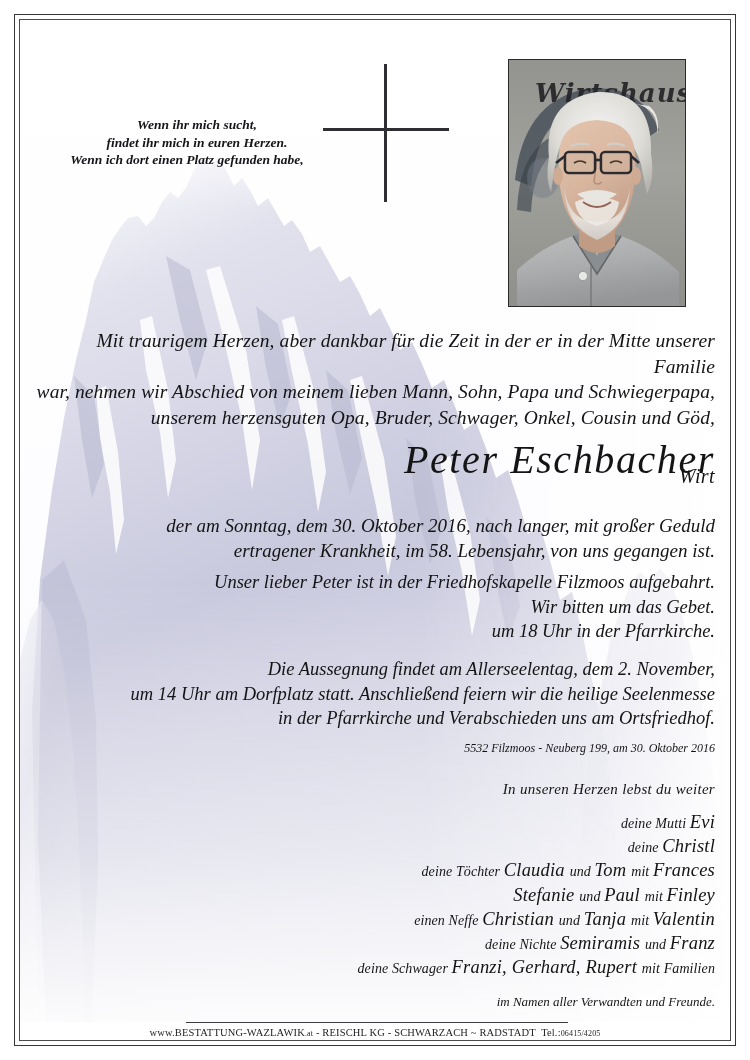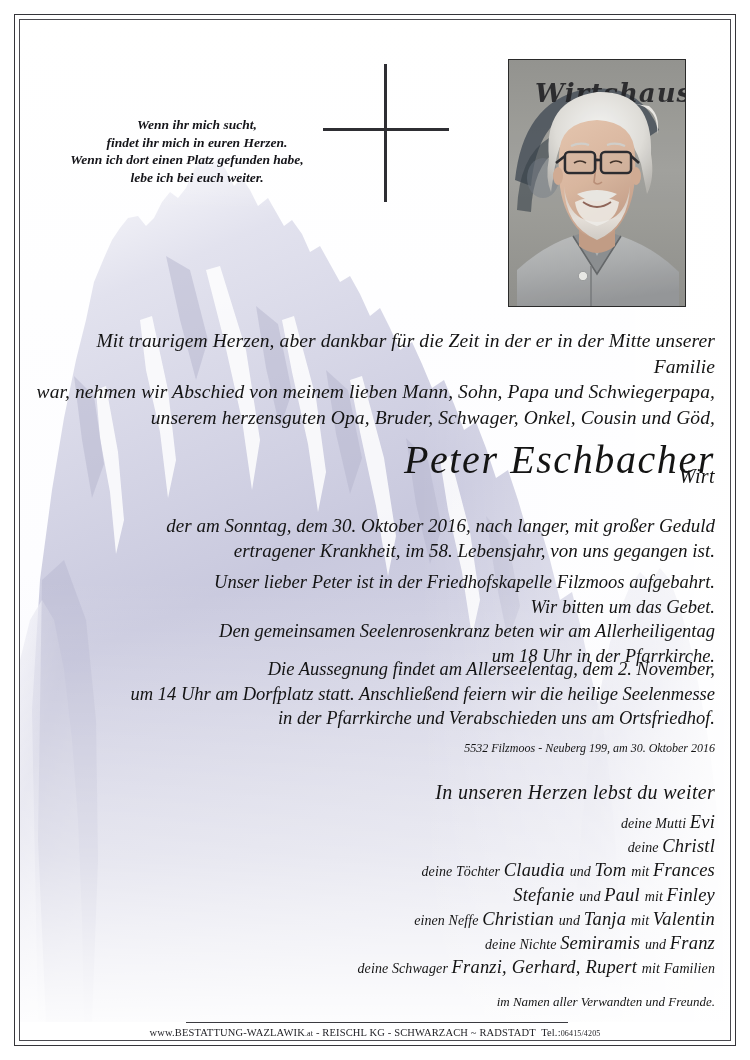--- a/index.html
+++ b/index.html
@@ -150,21 +150,21 @@
 
   .address {
     top: 741px;
     font-style: italic;
     font-size: 12px;
   }
 
   .farewell-head {
     top: 781px;
     font-style: italic;
-    font-size: 20px;
+    font-size: 15px;
     letter-spacing: 0.3px;
   }
 
   .family {
     top: 811px;
     font-style: italic;
     line-height: 23.2px;
   }
   .family .fline { white-space: nowrap; }
   .rel {
@@ -392,41 +392,39 @@
       <rect x="0" y="0" width="176" height="246" fill="#ffffff" opacity="0.04"></rect>
     </svg>
   </div>
 
   <div class="content">
 
     <div class="verse">
       <div>Wenn ihr mich sucht,</div>
       <div>findet ihr mich in euren Herzen.</div>
       <div class="l3">Wenn ich dort einen Platz gefunden habe,</div>
-      <div>lebe ich bei euch weiter.</div>
     </div>
 
     <div class="block intro">
       <div>Mit traurigem Herzen, aber dankbar für die Zeit in der er in der Mitte unserer Familie</div>
       <div>war, nehmen wir Abschied von meinem lieben Mann, Sohn, Papa und Schwiegerpapa,</div>
       <div>unserem herzensguten Opa, Bruder, Schwager, Onkel, Cousin und Göd,</div>
     </div>
 
     <div class="block name">Peter Eschbacher</div>
     <div class="block occupation">Wirt</div>
 
     <div class="block died">
       <div>der am Sonntag, dem 30. Oktober 2016, nach langer, mit großer Geduld</div>
       <div>ertragener Krankheit, im 58. Lebensjahr, von uns gegangen ist.</div>
     </div>
 
     <div class="block arrangements-1">
       <div>Unser lieber Peter ist in der Friedhofskapelle Filzmoos aufgebahrt.</div>
       <div>Wir bitten um das Gebet.</div>
-      <div>Den gemeinsamen Seelenrosenkranz beten wir am Allerheiligentag</div>
       <div>um 18 Uhr in der Pfarrkirche.</div>
     </div>
 
     <div class="block arrangements-2">
       <div>Die Aussegnung findet am Allerseelentag, dem 2. November,</div>
       <div>um 14 Uhr am Dorfplatz statt. Anschließend feiern wir die heilige Seelenmesse</div>
       <div>in der Pfarrkirche und Verabschieden uns am Ortsfriedhof.</div>
     </div>
 
     <div class="block address">5532 Filzmoos - Neuberg 199, am 30. Oktober 2016</div>

